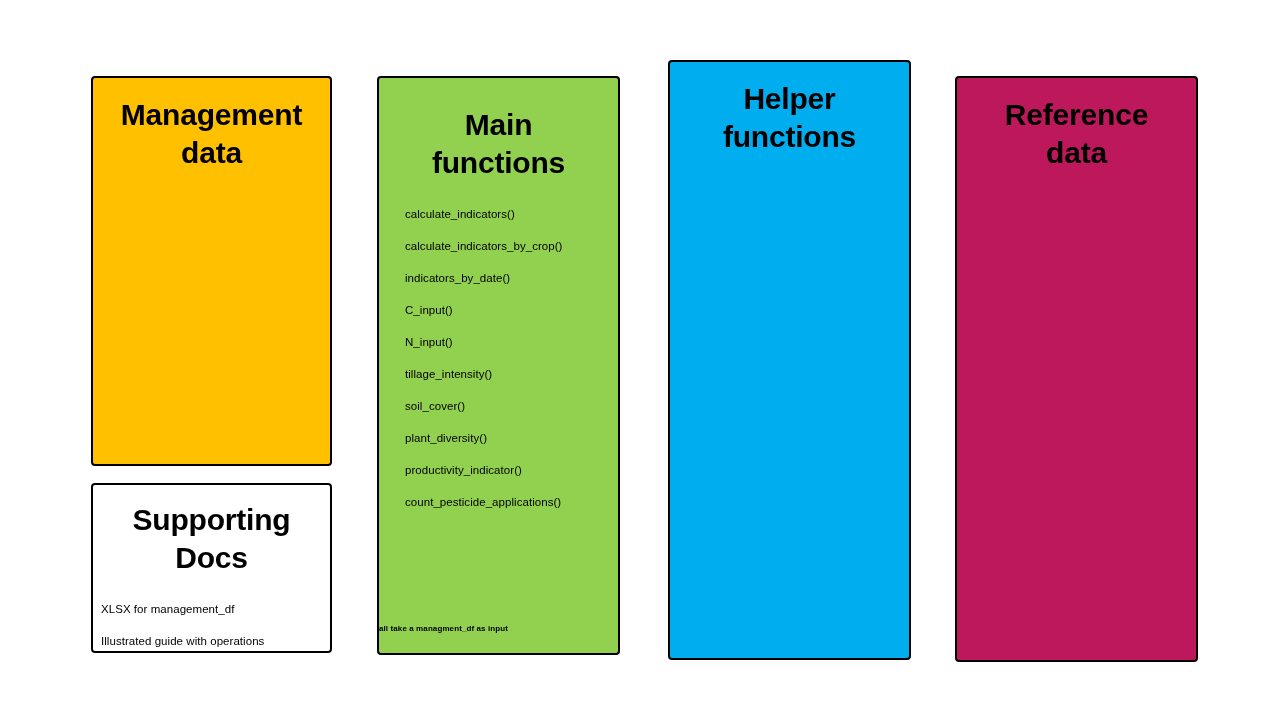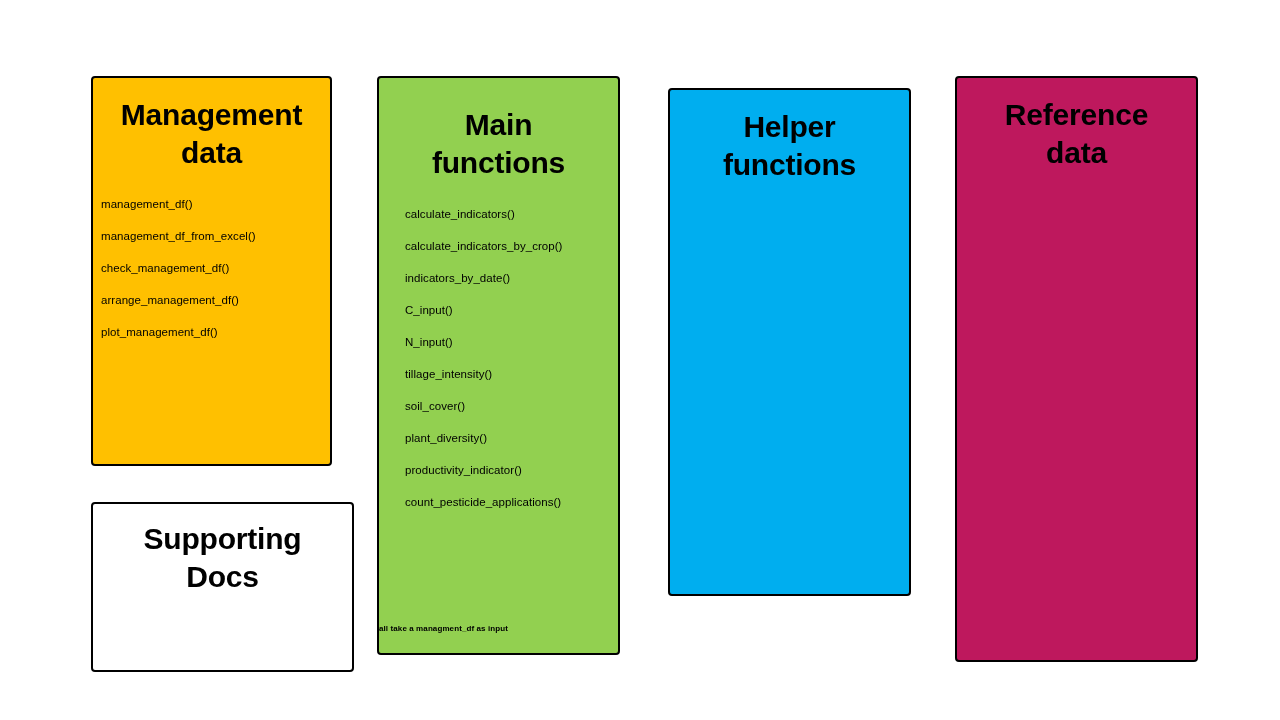--- a/index.html
+++ b/index.html
@@ -64,22 +64,22 @@
     height: 390px;
     background: #FFC000;
   }
   #card-management-data .card-title { padding-top: 18px; }
   #card-management-data .item-list { margin-top: 26px; padding-left: 8px; }
   #card-management-data .item { margin-bottom: 20.5px; }
 
   
   #card-supporting-docs {
     left: 91px;
-    top: 502px;
-    width: 263px;
+    top: 483px;
+    width: 241px;
     height: 170px;
     background: #ffffff;
   }
   #card-supporting-docs .card-title { padding-top: 16px; }
   #card-supporting-docs .item-list { margin-top: 26px; padding-left: 8px; }
   #card-supporting-docs .item { margin-bottom: 20.5px; }
 
   
   #card-main-functions {
     left: 377px;
@@ -89,23 +89,23 @@
     background: #92D050;
   }
   #card-main-functions .card-title { padding-top: 28px; }
   #card-main-functions .item-list { margin-top: 26px; padding-left: 26px; }
   #card-main-functions .item { margin-bottom: 20.5px; }
   #card-main-functions .footnote { bottom: 20px; }
 
   
   #card-helper-functions {
     left: 668px;
-    top: 88px;
+    top: 60px;
     width: 243px;
-    height: 508px;
+    height: 600px;
     background: #00AEEF;
   }
   #card-helper-functions .card-title { padding-top: 18px; }
   #card-helper-functions .item-list { margin-top: 26px; padding-left: 26px; }
   #card-helper-functions .item { margin-bottom: 20.5px; }
 
   
   #card-reference-data {
     left: 955px;
     top: 76px;
@@ -118,32 +118,29 @@
   #card-reference-data .item { margin-bottom: 20.5px; }
 </style>
 </head>
 <body>
 
 <div class="canvas">
 
   <section class="card" id="card-management-data">
     <h2 class="card-title">Management
 data</h2>
-    <ul class="item-list">
-      <li class="item">management_df()</li>
-      <li class="item">management_df_from_excel()</li>
-      <li class="item">check_management_df()</li>
-      <li class="item">arrange_management_df()</li>
-      <li class="item">plot_management_df()</li>
-    </ul>
   </section>
 
   <section class="card" id="card-supporting-docs">
     <h2 class="card-title">Supporting
 Docs</h2>
+    <ul class="item-list">
+      <li class="item">XLSX for management_df</li>
+      <li class="item">Illustrated guide with operations</li>
+    </ul>
   </section>
 
   <section class="card" id="card-main-functions">
     <h2 class="card-title">Main
 functions</h2>
     <ul class="item-list">
       <li class="item">calculate_indicators()</li>
       <li class="item">calculate_indicators_by_crop()</li>
       <li class="item">indicators_by_date()</li>
       <li class="item">C_input()</li>

